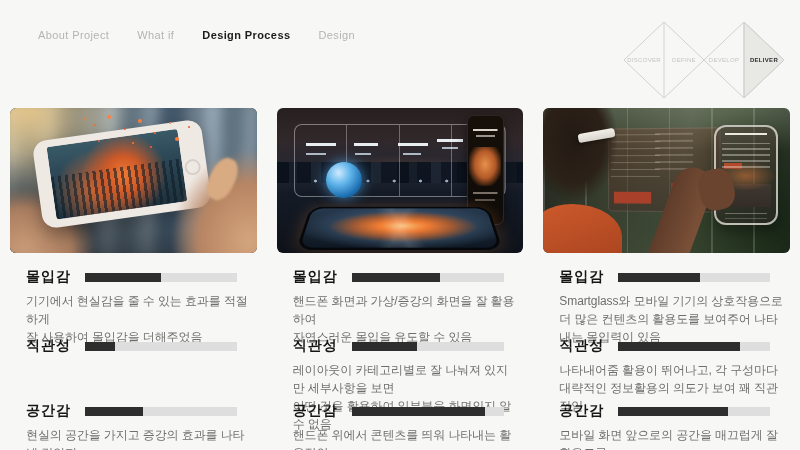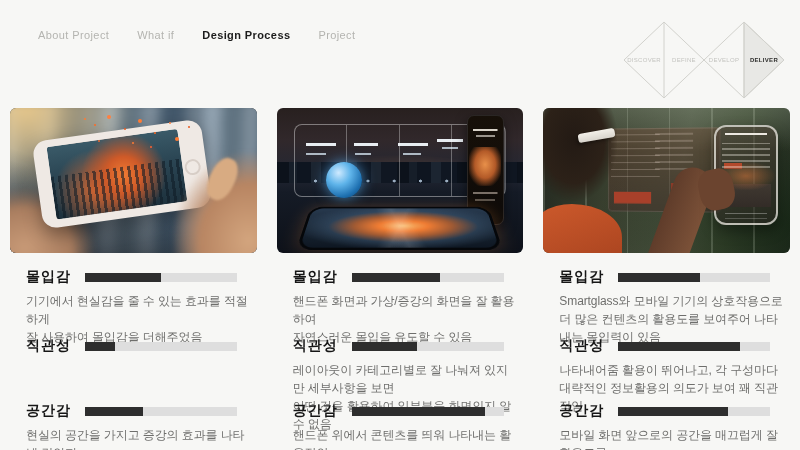--- a/index.html
+++ b/index.html
@@ -134,21 +134,21 @@
   .bar-fill{height:100%;background:#2e2e2e;}
   .metric p{margin:6px 0 0;font-size:12px;line-height:1.5;color:#6e6e6c;white-space:pre-line;letter-spacing:-.1px;}
 </style>
 </head>
 <body>
 
 <nav class="nav">
   <a>About Project</a>
   <a>What if</a>
   <a class="active">Design Process</a>
-  <a>Project</a>
+  <a>Design</a>
 </nav>
 
 <div class="diagram">
   <svg width="170" height="84" viewBox="0 0 170 84">
     <polygon class="dd-outline" points="2,42 42,4 82,42 42,80"></polygon>
     <polygon class="dd-fill" points="122,4 162,42 122,80"></polygon>
     <polygon class="dd-outline" points="82,42 122,4 162,42 122,80"></polygon>
     <line class="dd-outline" x1="42" y1="4" x2="42" y2="80"></line>
     <line class="dd-outline" x1="122" y1="4" x2="122" y2="80"></line>
     <text class="dd-label" x="22" y="44">DISCOVER</text>

